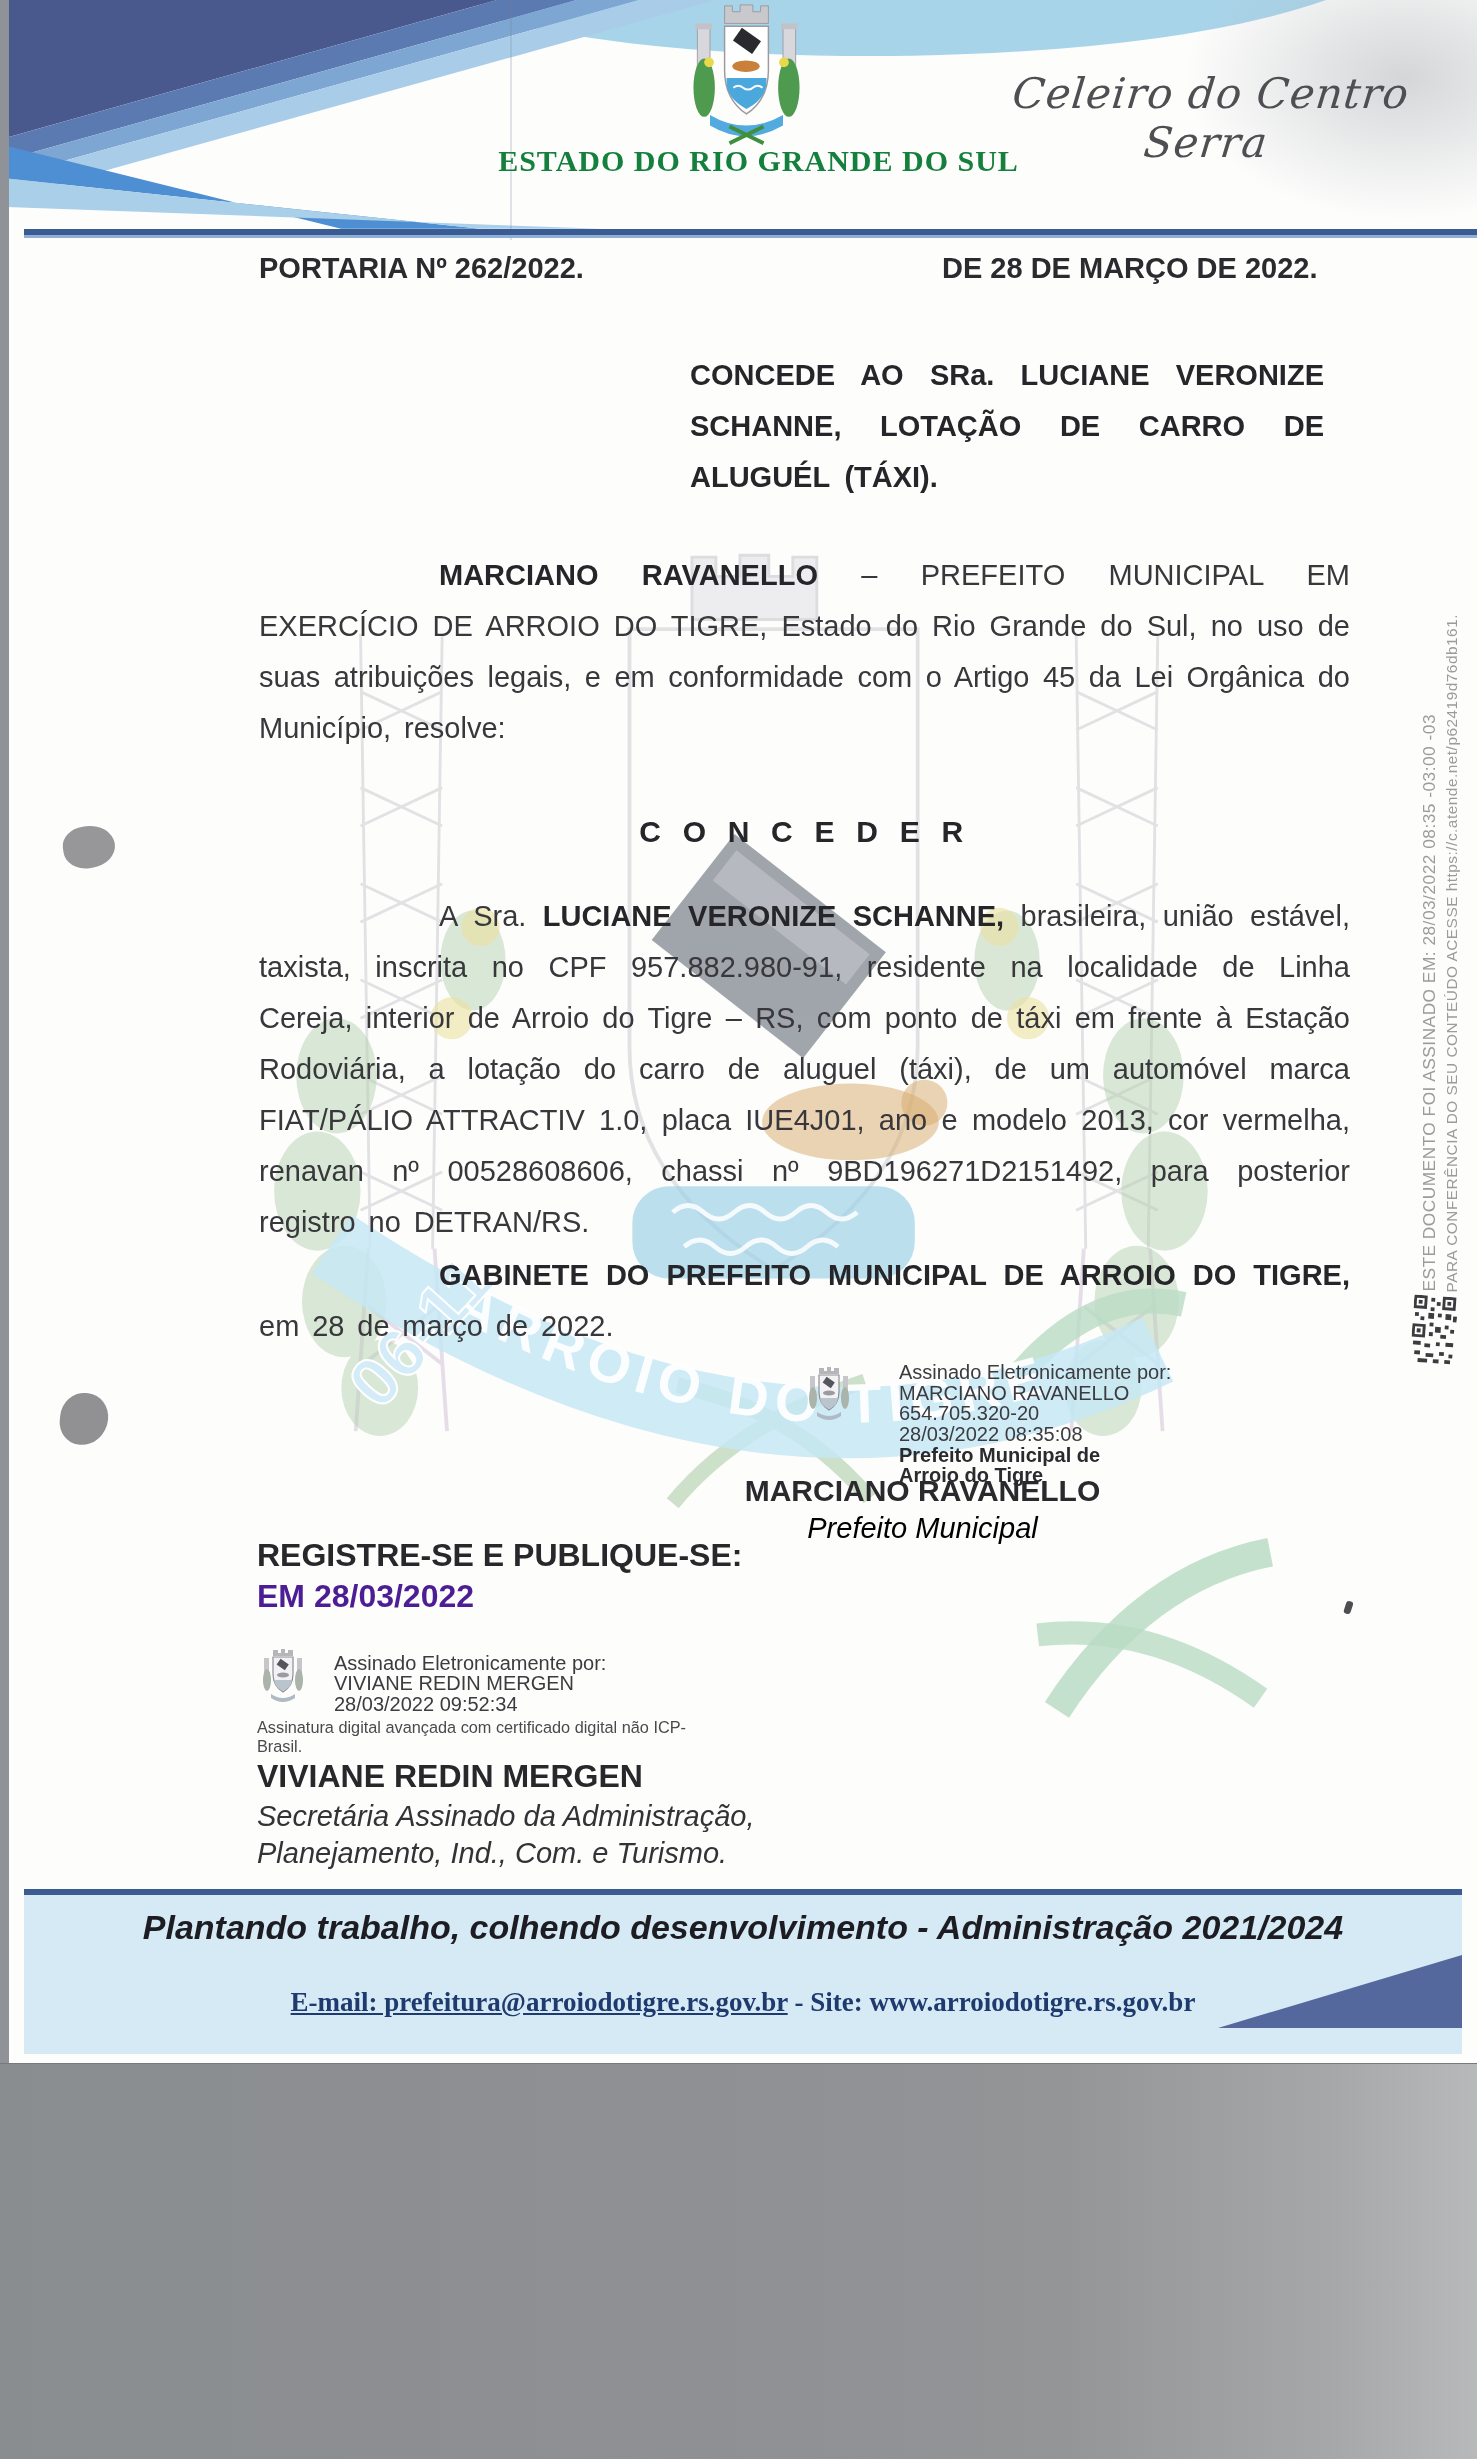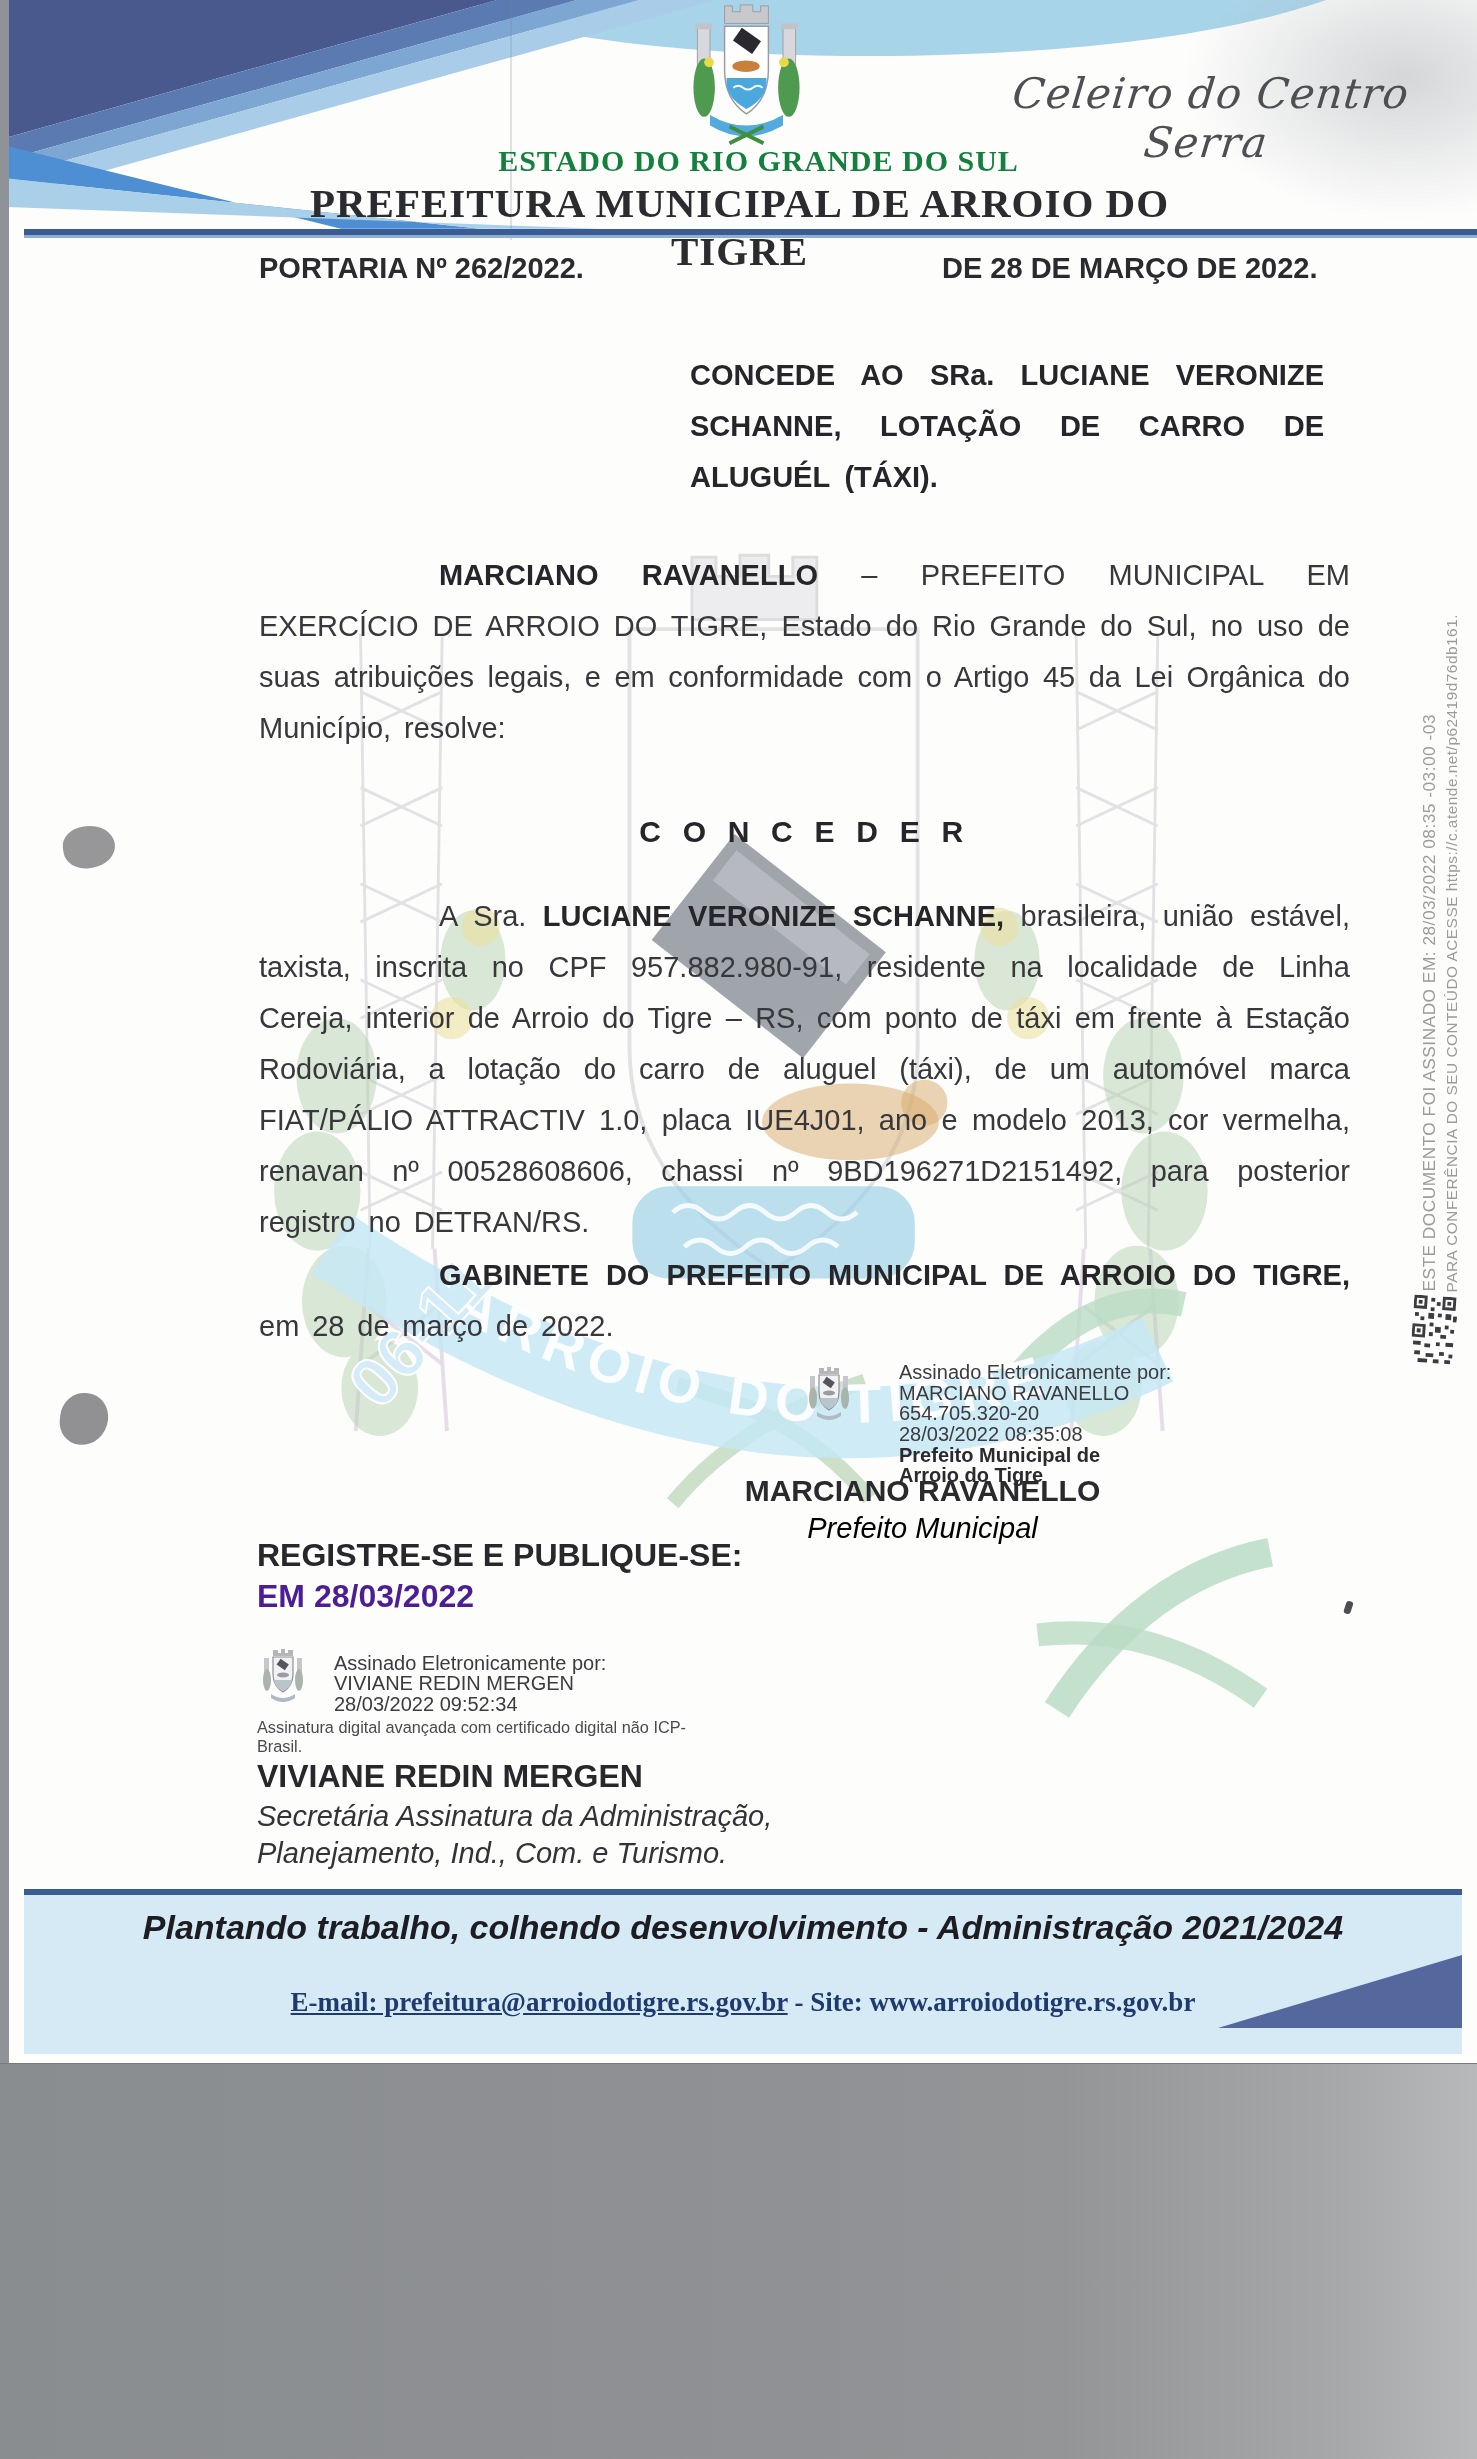--- a/index.html
+++ b/index.html
@@ -167,21 +167,20 @@
     <rect x="56" y="32" width="24" height="16" fill="#2a2a2e" transform="rotate(35 68 40)"></rect>
     <ellipse cx="67" cy="66" rx="14" ry="6" fill="#c8803a"></ellipse>
     <path d="M47,78 L88,78 L88,82 Q88,99 67.5,110 Q47,99 47,82 Z" fill="#4aa8dc"></path>
     <path d="M54,88 q5,-4 10,0 q5,4 10,0 q5,-4 10,0" stroke="#fff" stroke-width="2" fill="none"></path>
     <path d="M30,116 Q67,138 105,116 L105,127 Q67,149 30,127 Z" fill="#52aade"></path>
     <path d="M50,128 L85,145 M85,128 L50,145" stroke="#3f8f3f" stroke-width="4"></path>
   </svg>
 
   <div class="abs" id="slogan">Celeiro do Centro Serra</div>
   <div class="abs" id="state-line">ESTADO DO RIO GRANDE DO SUL</div>
-  <div class="abs" id="muni-line">PREFEITURA MUNICIPAL DE ARROIO DO TIGRE</div>
   <div class="abs" id="rule-top"></div>
   <div class="abs" id="rule-top2"></div>
 
   <div class="abs" id="portaria-number">PORTARIA Nº 262/2022.</div>
   <div class="abs" id="portaria-date">DE 28 DE MARÇO DE 2022.</div>
 
   <div class="abs body-par" id="summary-par">CONCEDE AO SRa. LUCIANE VERONIZE SCHANNE, LOTAÇÃO DE CARRO DE ALUGUÉL (TÁXI).</div>
 
   <div class="abs body-par" id="preamble-par"><b>MARCIANO RAVANELLO</b><span> – PREFEITO MUNICIPAL EM EXERCÍCIO DE ARROIO DO TIGRE, Estado do Rio Grande do Sul, no uso de suas atribuições legais, e em conformidade com o Artigo 45 da Lei Orgânica do Município, resolve:</span></div>
 
@@ -231,21 +230,21 @@
       </svg>
     <div class="abs stamp-text" id="stamp2-text">
       <div>Assinado Eletronicamente por:</div>
       <div>VIVIANE REDIN MERGEN</div>
       <div>28/03/2022 09:52:34</div>
     </div>
   </div>
   <div class="abs" id="cert-note-1">Assinatura digital avançada com certificado digital não ICP-</div>
   <div class="abs" id="cert-note-2">Brasil.</div>
   <div class="abs" id="sig2-name">VIVIANE REDIN MERGEN</div>
-  <div class="abs" id="sig2-role-1">Secretária Assinatura da Administração,</div>
+  <div class="abs" id="sig2-role-1">Secretária Assinado da Administração,</div>
   <div class="abs" id="sig2-role-2">Planejamento, Ind., Com. e Turismo.</div>
   <div class="abs" id="speck"></div>
 
   <div class="abs" id="footer">
     <div class="abs" id="footer-slogan">Plantando trabalho, colhendo desenvolvimento - Administração 2021/2024</div>
     <div class="abs" id="footer-contact"><span class="u">E-mail: prefeitura@arroiodotigre.rs.gov.br</span><span> - Site: www.arroiodotigre.rs.gov.br</span></div>
     <svg class="abs" style="left:1194px;top:58px" width="244" height="77" viewBox="0 0 254 80">
       <polygon points="0,78 254,2 254,78" fill="#54689e"></polygon>
     </svg>
   </div>

